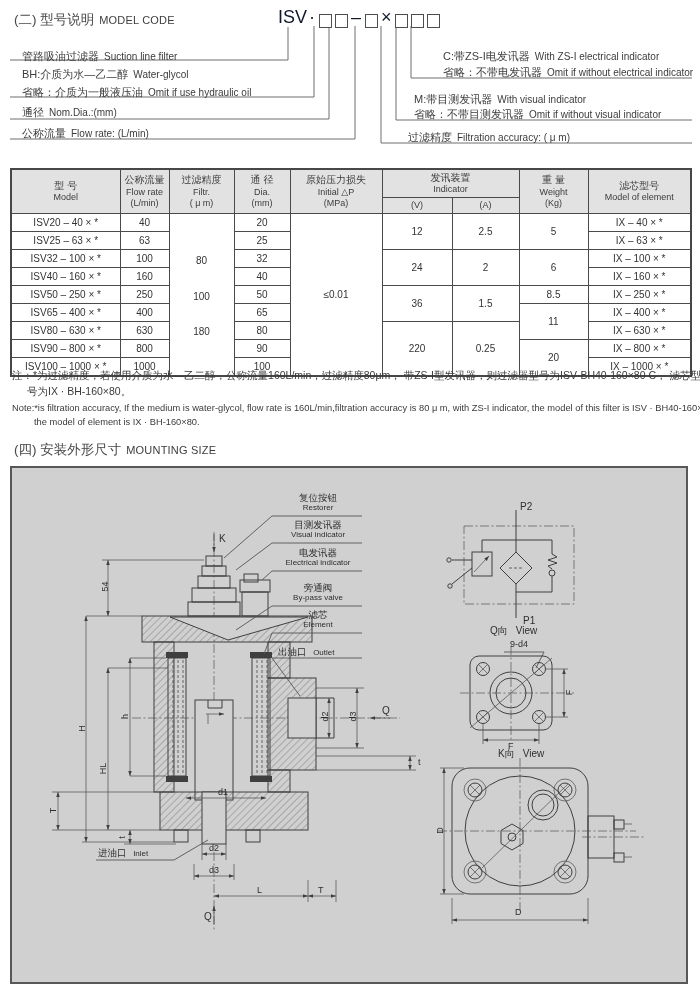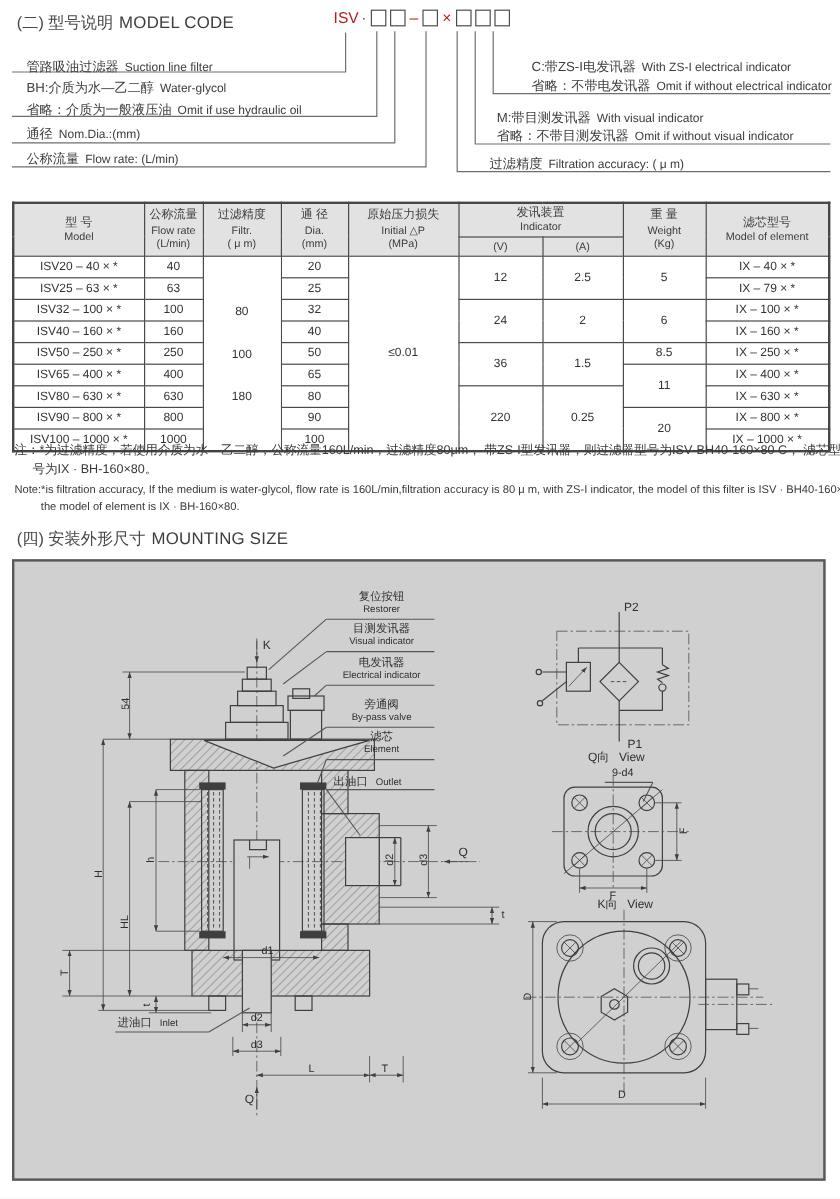--- a/index.html
+++ b/index.html
@@ -5,23 +5,23 @@
   html,body{margin:0;padding:0;}
   body{
     width:700px;height:999px;position:relative;overflow:hidden;
     background:#ffffff;color:#3a3a3a;
     font-family:"Liberation Sans","DejaVu Sans",sans-serif;
   }
   .abs{position:absolute;}
   
   .sec-title{white-space:nowrap;}
   .sec-title .cn{font-size:13.5px;color:#474747;}
-  .sec-title .en{font-size:14px;color:#3d3d3d;margin-left:5px;letter-spacing:.2px;}
+  .sec-title .en{font-size:11px;color:#3d3d3d;margin-left:5px;letter-spacing:.2px;}
   
-  .code-row{display:flex;align-items:flex-end;font-size:13px;color:#b91c1c;white-space:nowrap;}
+  .code-row{display:flex;align-items:flex-end;font-size:18px;color:#0f172a;white-space:nowrap;}
   .code-row .sep{margin:0 2px;}
   .mbox{width:11px;height:12px;border:1.6px solid #4e4e4e;margin:0 1.5px;background:#fff;}
   .lbl{white-space:nowrap;}
   .lbl .cn{font-size:11px;color:#3c3c3c;}
   .lbl .en{font-size:10px;color:#3c3c3c;margin-left:5px;}
   .leads{pointer-events:none;}
   
   table.tech{border-collapse:collapse;table-layout:fixed;width:680px;border:2px solid #474747;}
   table.tech th,table.tech td{border:1px solid #4a4a4a;padding:0;text-align:center;vertical-align:middle;}
   table.tech th{background:#e2e2e2;font-weight:normal;}
@@ -197,21 +197,21 @@
         <td rowspan="9">≤0.01</td>
         <td rowspan="2">12</td>
         <td rowspan="2">2.5</td>
         <td rowspan="2">5</td>
         <td>IX – 40 × *</td>
       </tr>
       <tr>
         <td>ISV25 – 63 × *</td>
         <td>63</td>
         <td>25</td>
-        <td>IX – 79 × *</td>
+        <td>IX – 63 × *</td>
       </tr>
       <tr>
         <td>ISV32 – 100 × *</td>
         <td>100</td>
         <td>32</td>
         <td rowspan="2">24</td>
         <td rowspan="2">2</td>
         <td rowspan="2">6</td>
         <td>IX – 100 × *</td>
       </tr>

